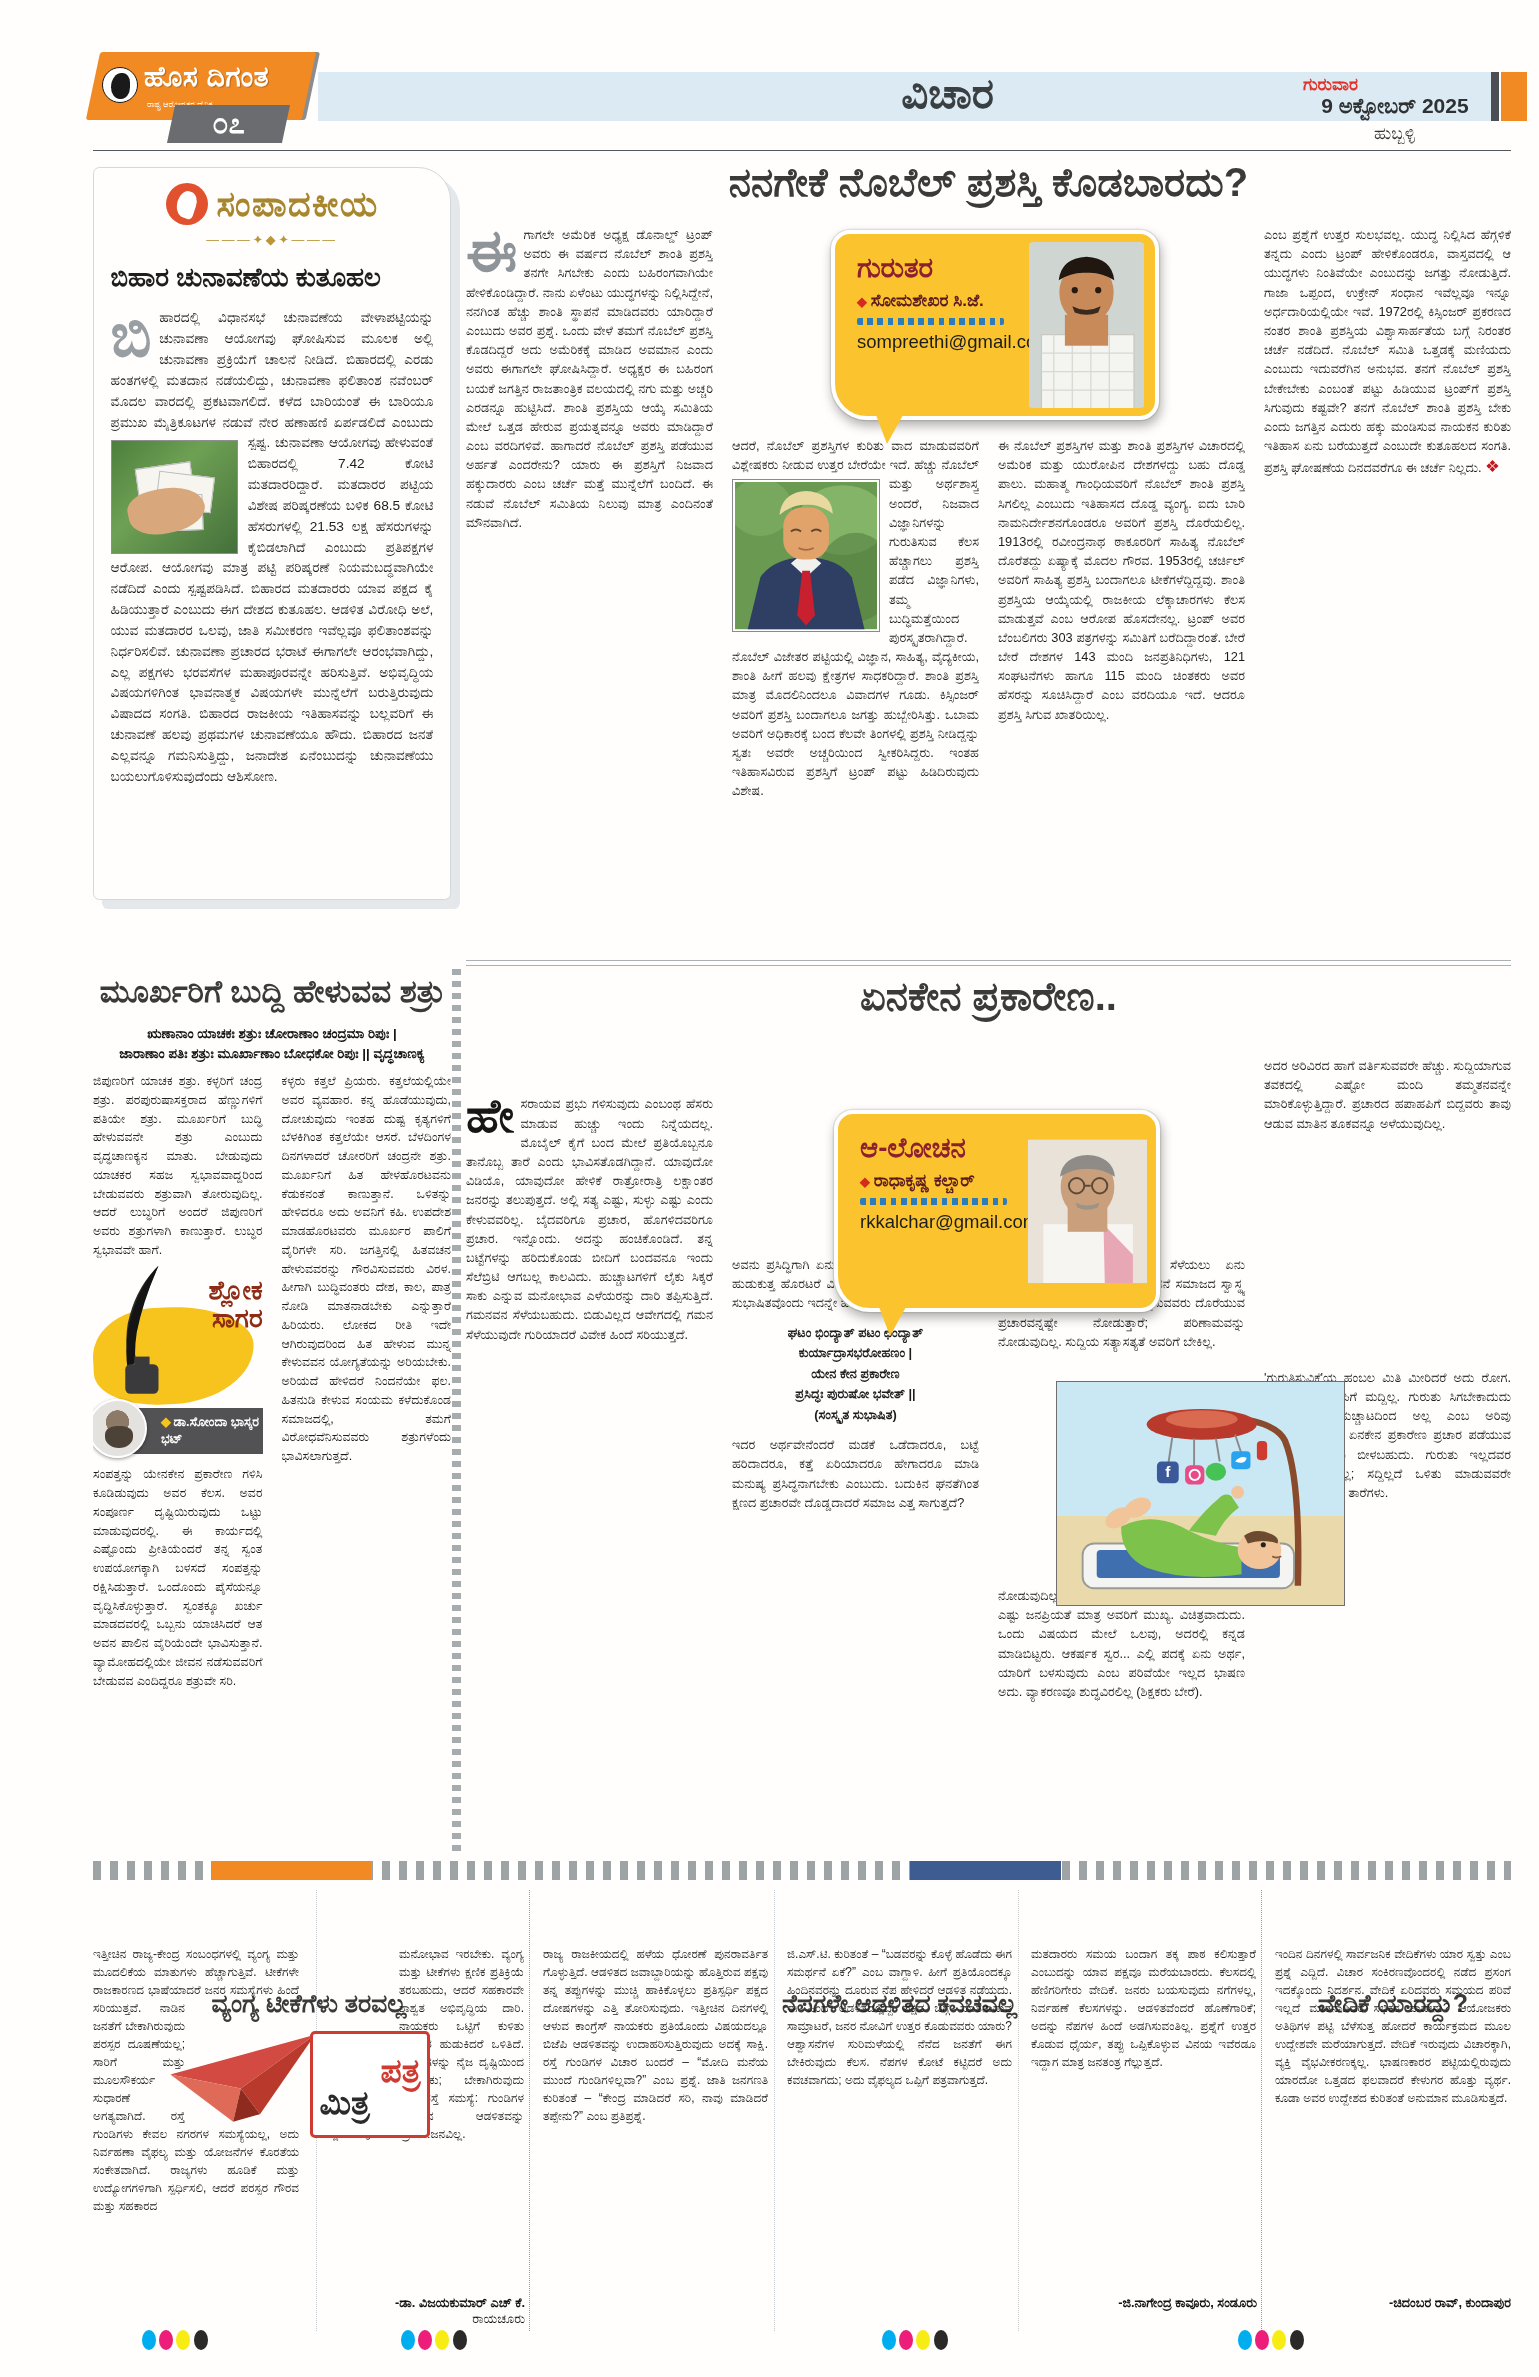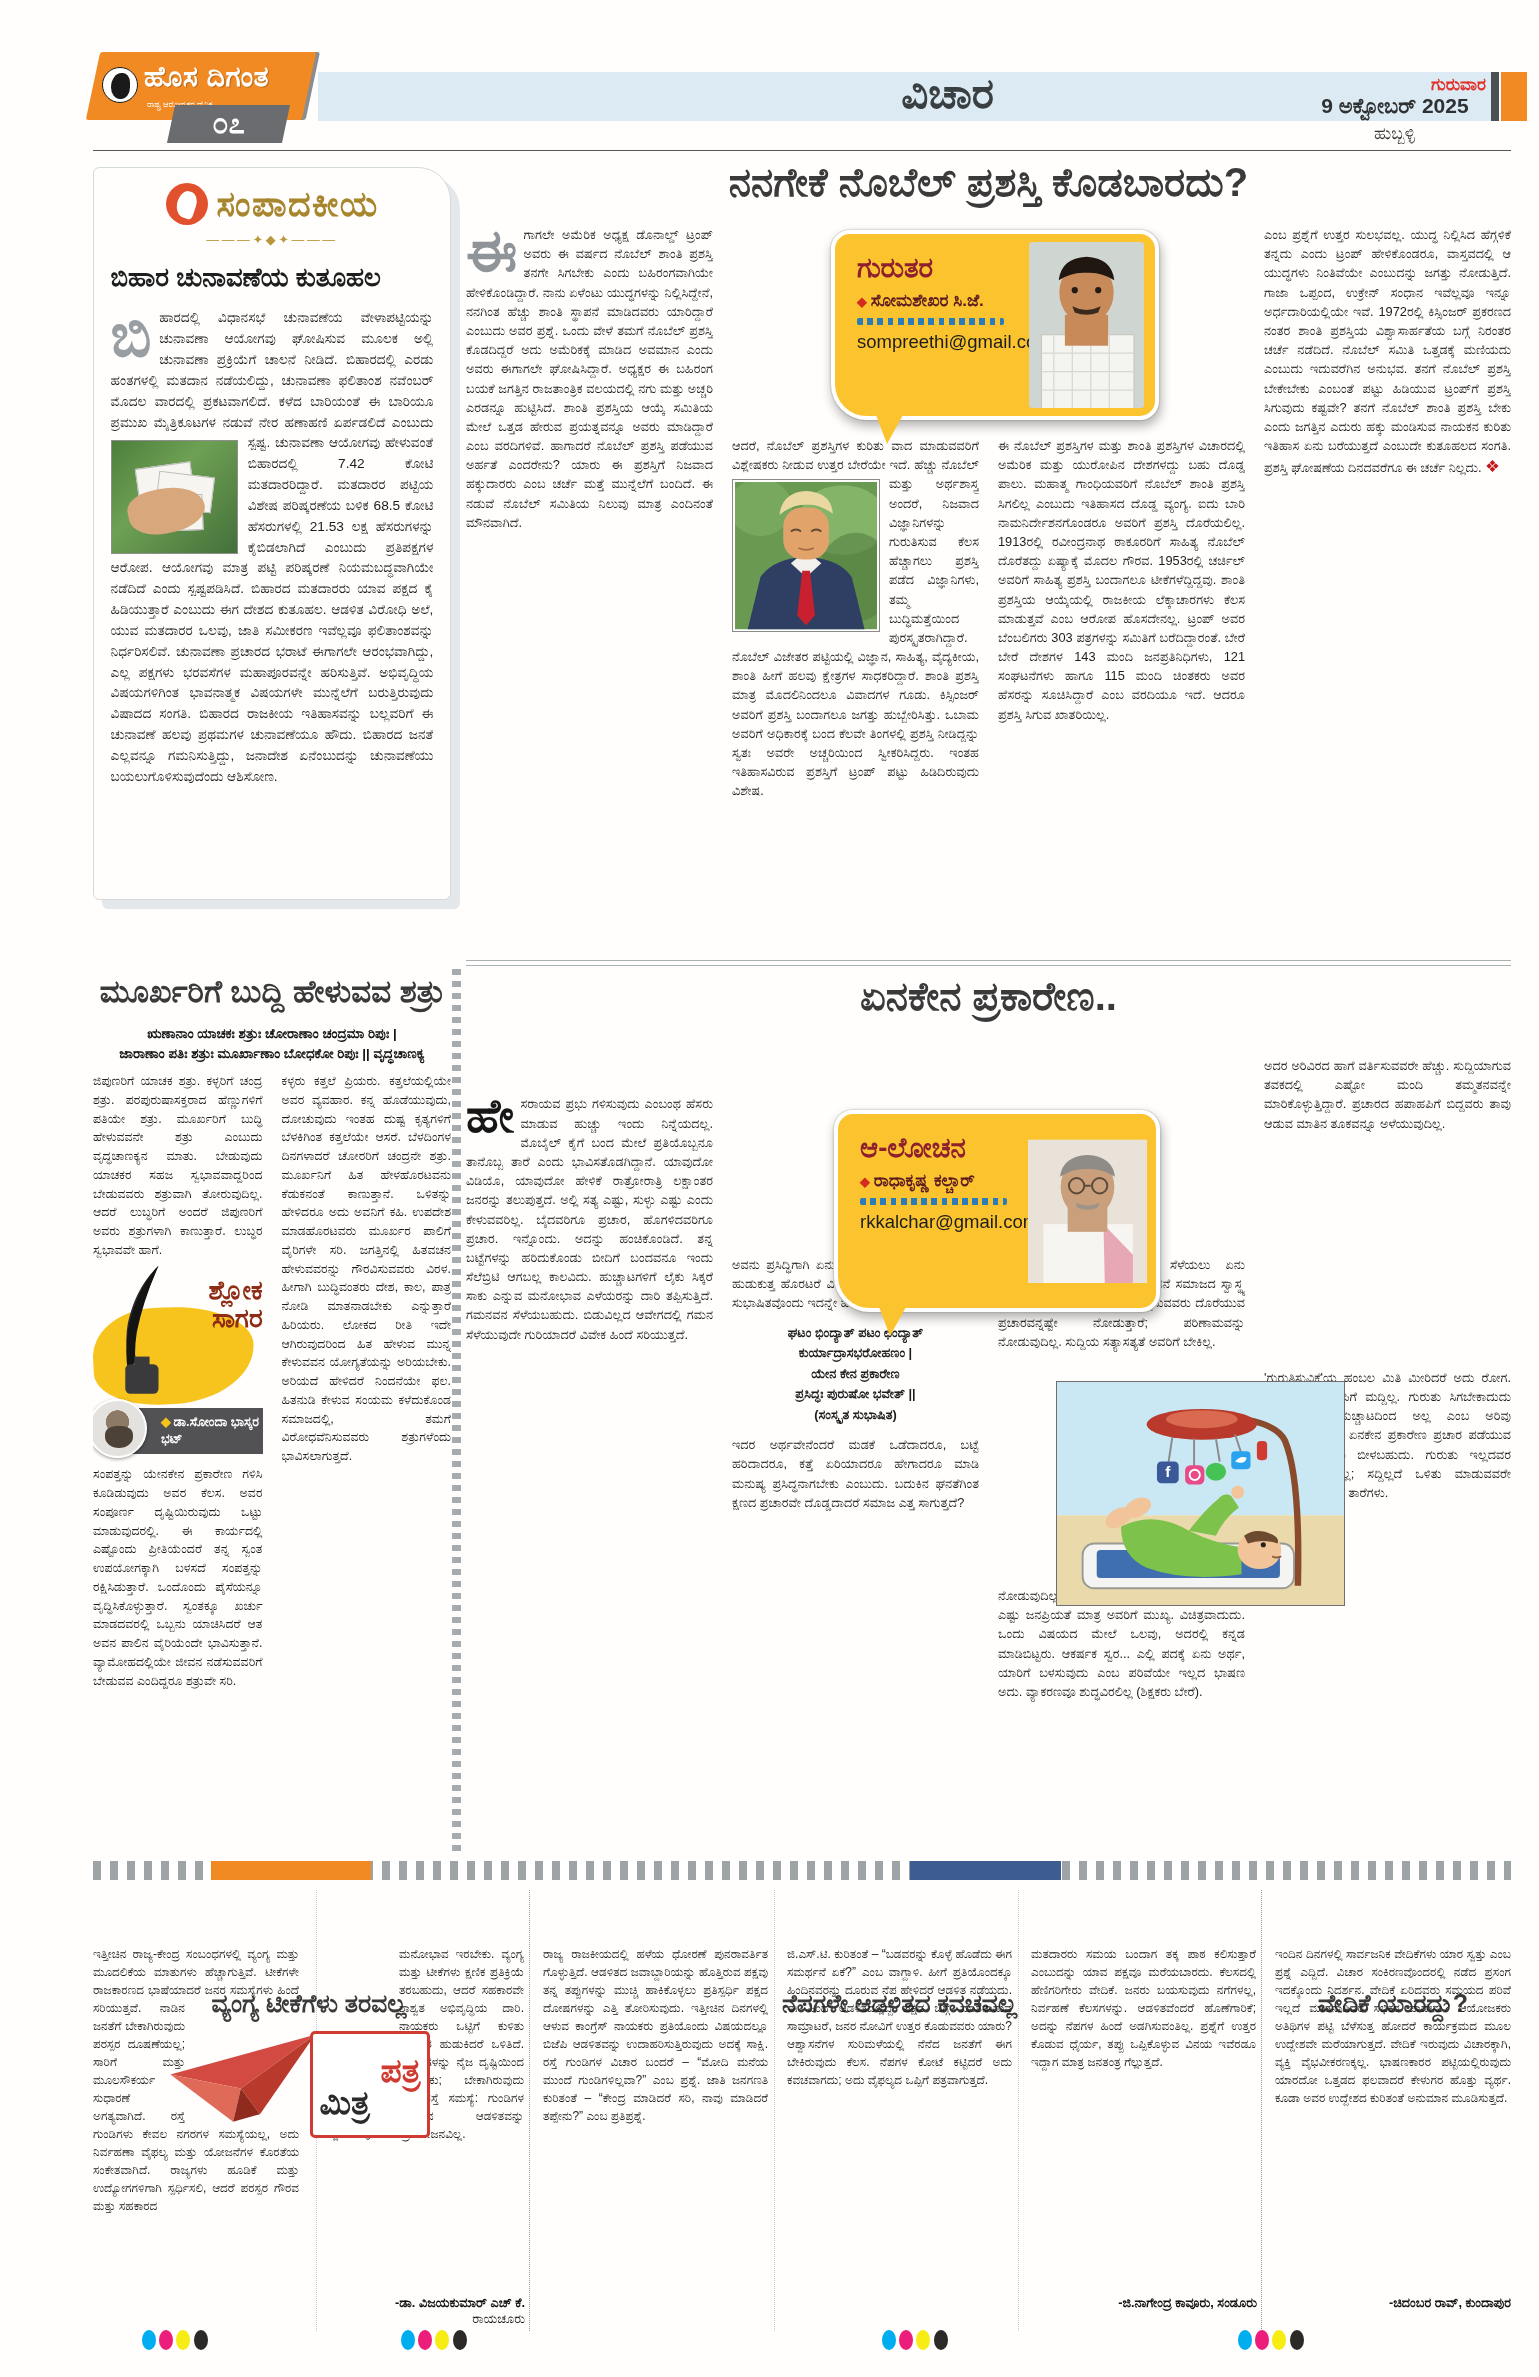--- a/index.html
+++ b/index.html
@@ -11,21 +11,21 @@
   .band { position:absolute; left:318px; top:72px; width:1173px; height:49px; background:#dbeaf3; }
   .masthead { position:absolute; left:93px; top:52px; width:216px; height:68px; background:#f18a23; transform:skewX(-12deg); border-radius:2.6px; box-shadow:3.8px 0 0 #8a8d90; }
   .masthead .unskew { transform:skewX(12deg); position:absolute; inset:0; }
   .m-emblem { position:absolute; left:9px; top:15.3px; width:36px; height:36px; border-radius:50%; background:#ffffff; border:1.9px solid #1a1a1a; overflow:hidden; }
   .m-emblem i { position:absolute; left:7.7px; top:5.1px; width:19px; height:25.6px; background:#1a1a1a; border-radius:60% 40% 50% 50%; display:block; }
   .m-title { position:absolute; left:51px; top:9px; font-size:28px; font-weight:bold; color:#ffffff; letter-spacing:0.6px; white-space:nowrap; text-shadow:1.3px 1.3px 0 rgba(0,0,0,.2); }
   .m-tagline { position:absolute; left:54px; top:47px; font-size:8.3px; color:#ffffff; white-space:nowrap; }
   .pagenum-tab { position:absolute; left:171px; top:105px; width:115px; height:38px; background:#6b6c6f; transform:skewX(-12deg); }
   .pagenum-tab span { display:block; transform:skewX(12deg); text-align:center; font-size:29px; font-weight:bold; color:#ffffff; line-height:37px; }
   .section-title { position:absolute; left:726px; top:70px; width:268px; text-align:right; font-size:42px; font-weight:800; color:#3a3f42; }
-  .hdr-day { position:absolute; left:1303px; top:75px; width:183px; text-align:right; font-size:17px; font-weight:bold; color:#e23127; }
+  .hdr-day { position:absolute; left:1303px; top:75px; width:183px; text-align:left; font-size:17px; font-weight:bold; color:#e23127; }
   .hdr-date { position:absolute; left:1278px; top:94px; width:234px; text-align:center; font-size:21px; font-weight:bold; color:#2f3133; }
   .bar-dark { position:absolute; left:1491px; top:72px; width:8.3px; height:49px; background:#4b4e52; }
   .bar-orange { position:absolute; left:1501px; top:72px; width:25.6px; height:49px; background:#f18a23; }
   .hdr-edition { position:absolute; left:1303px; top:124px; width:183px; text-align:center; font-size:17px; color:#333; }
   .hdr-rule { position:absolute; left:93px; top:150px; width:1418px; height:1.3px; background:#55585b; }
 
   
   .edit-box { position:absolute; left:93px; top:167px; width:358px; height:733px; border:1.3px solid #d3d8da; border-radius:6.4px 33px 6.4px 6.4px; box-shadow:9px 9px 0 #e4e8ea; background:#fffefd; padding:15.3px 16.6px 12.8px 16.6px; }
   .ed-header { display:flex; align-items:center; gap:9px; justify-content:center; }
   .ed-emblem { width:42px; height:42px; border-radius:50%; background:#e2512e; position:relative; flex:0 0 auto; }

